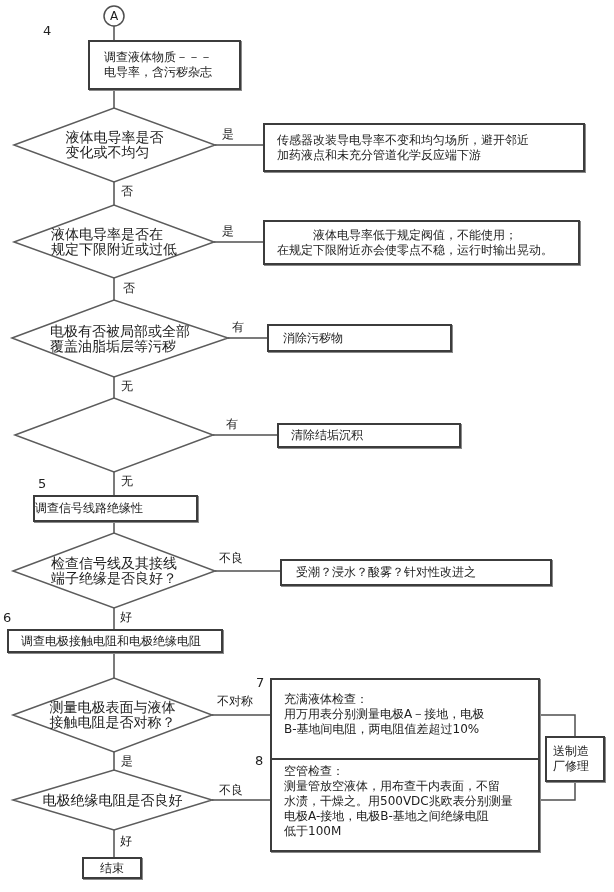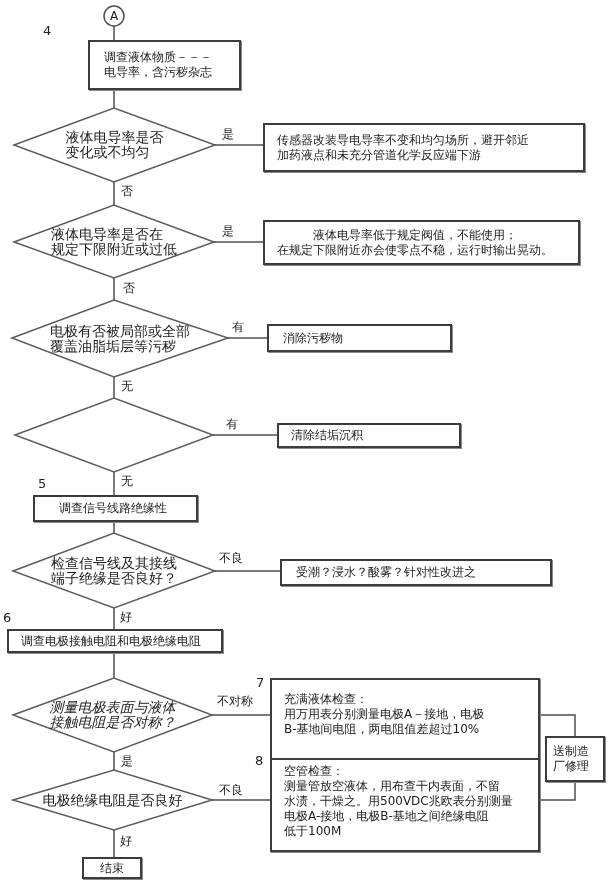--- a/index.html
+++ b/index.html
@@ -81,41 +81,41 @@
   <div class="num" style="left:38px;top:477px;">5</div>
   <div class="num" style="left:3px;top:611px;">6</div>
   <div class="num" style="left:256px;top:676px;">7</div>
   <div class="num" style="left:255px;top:754px;">8</div>
 
   <div class="box" style="left:42px;top:40px;width:153px;height:50px;padding-left:14px;margin-left:46px;">
     <span>调查液体物质－－－
 电导率，含污秽杂志</span>
   </div>
 
-  <div class="box" style="left:33px;top:495px;width:165px;height:27px;padding-left:24px;">
+  <div class="box" style="left:33px;top:495px;width:165px;height:27px;">
     <span>调查信号线路绝缘性</span>
   </div>
 
   <div class="box" style="left:7px;top:629px;width:216px;height:24px;padding-left:12px;">
     <span>调查电极接触电阻和电极绝缘电阻</span>
   </div>
 
   <div class="box" style="left:82px;top:857px;width:60px;height:22px;justify-content:center;">
     <span>结束</span>
   </div>
 
   <div class="dtext" style="left:14px;top:108px;width:201px;height:74px;">液体电导率是否
 变化或不均匀</div>
   <div class="dtext" style="left:14px;top:205px;width:200px;height:73px;">液体电导率是否在
 规定下限附近或过低</div>
   <div class="dtext" style="left:12px;top:300px;width:216px;height:77px;">电极有否被局部或全部
 覆盖油脂垢层等污秽</div>
   <div class="dtext" style="left:13px;top:533px;width:202px;height:75px;">检查信号线及其接线
 端子绝缘是否良好？</div>
-  <div class="dtext" style="left:13px;top:678px;width:199px;height:74px;font-style:italic;">测量电极表面与液体
+  <div class="dtext" style="left:13px;top:678px;width:199px;height:74px;">测量电极表面与液体
 接触电阻是否对称？</div>
   <div class="dtext" style="left:13px;top:770px;width:199px;height:60px;">电极绝缘电阻是否良好</div>
 
   <div class="lbl" style="left:221px;top:127px;">是</div>
   <div class="lbl" style="left:120px;top:184px;">否</div>
   <div class="lbl" style="left:221px;top:224px;">是</div>
   <div class="lbl" style="left:122px;top:281px;">否</div>
   <div class="lbl" style="left:231px;top:320px;">有</div>
   <div class="lbl" style="left:120px;top:379px;">无</div>
   <div class="lbl" style="left:225px;top:417px;">有</div>

